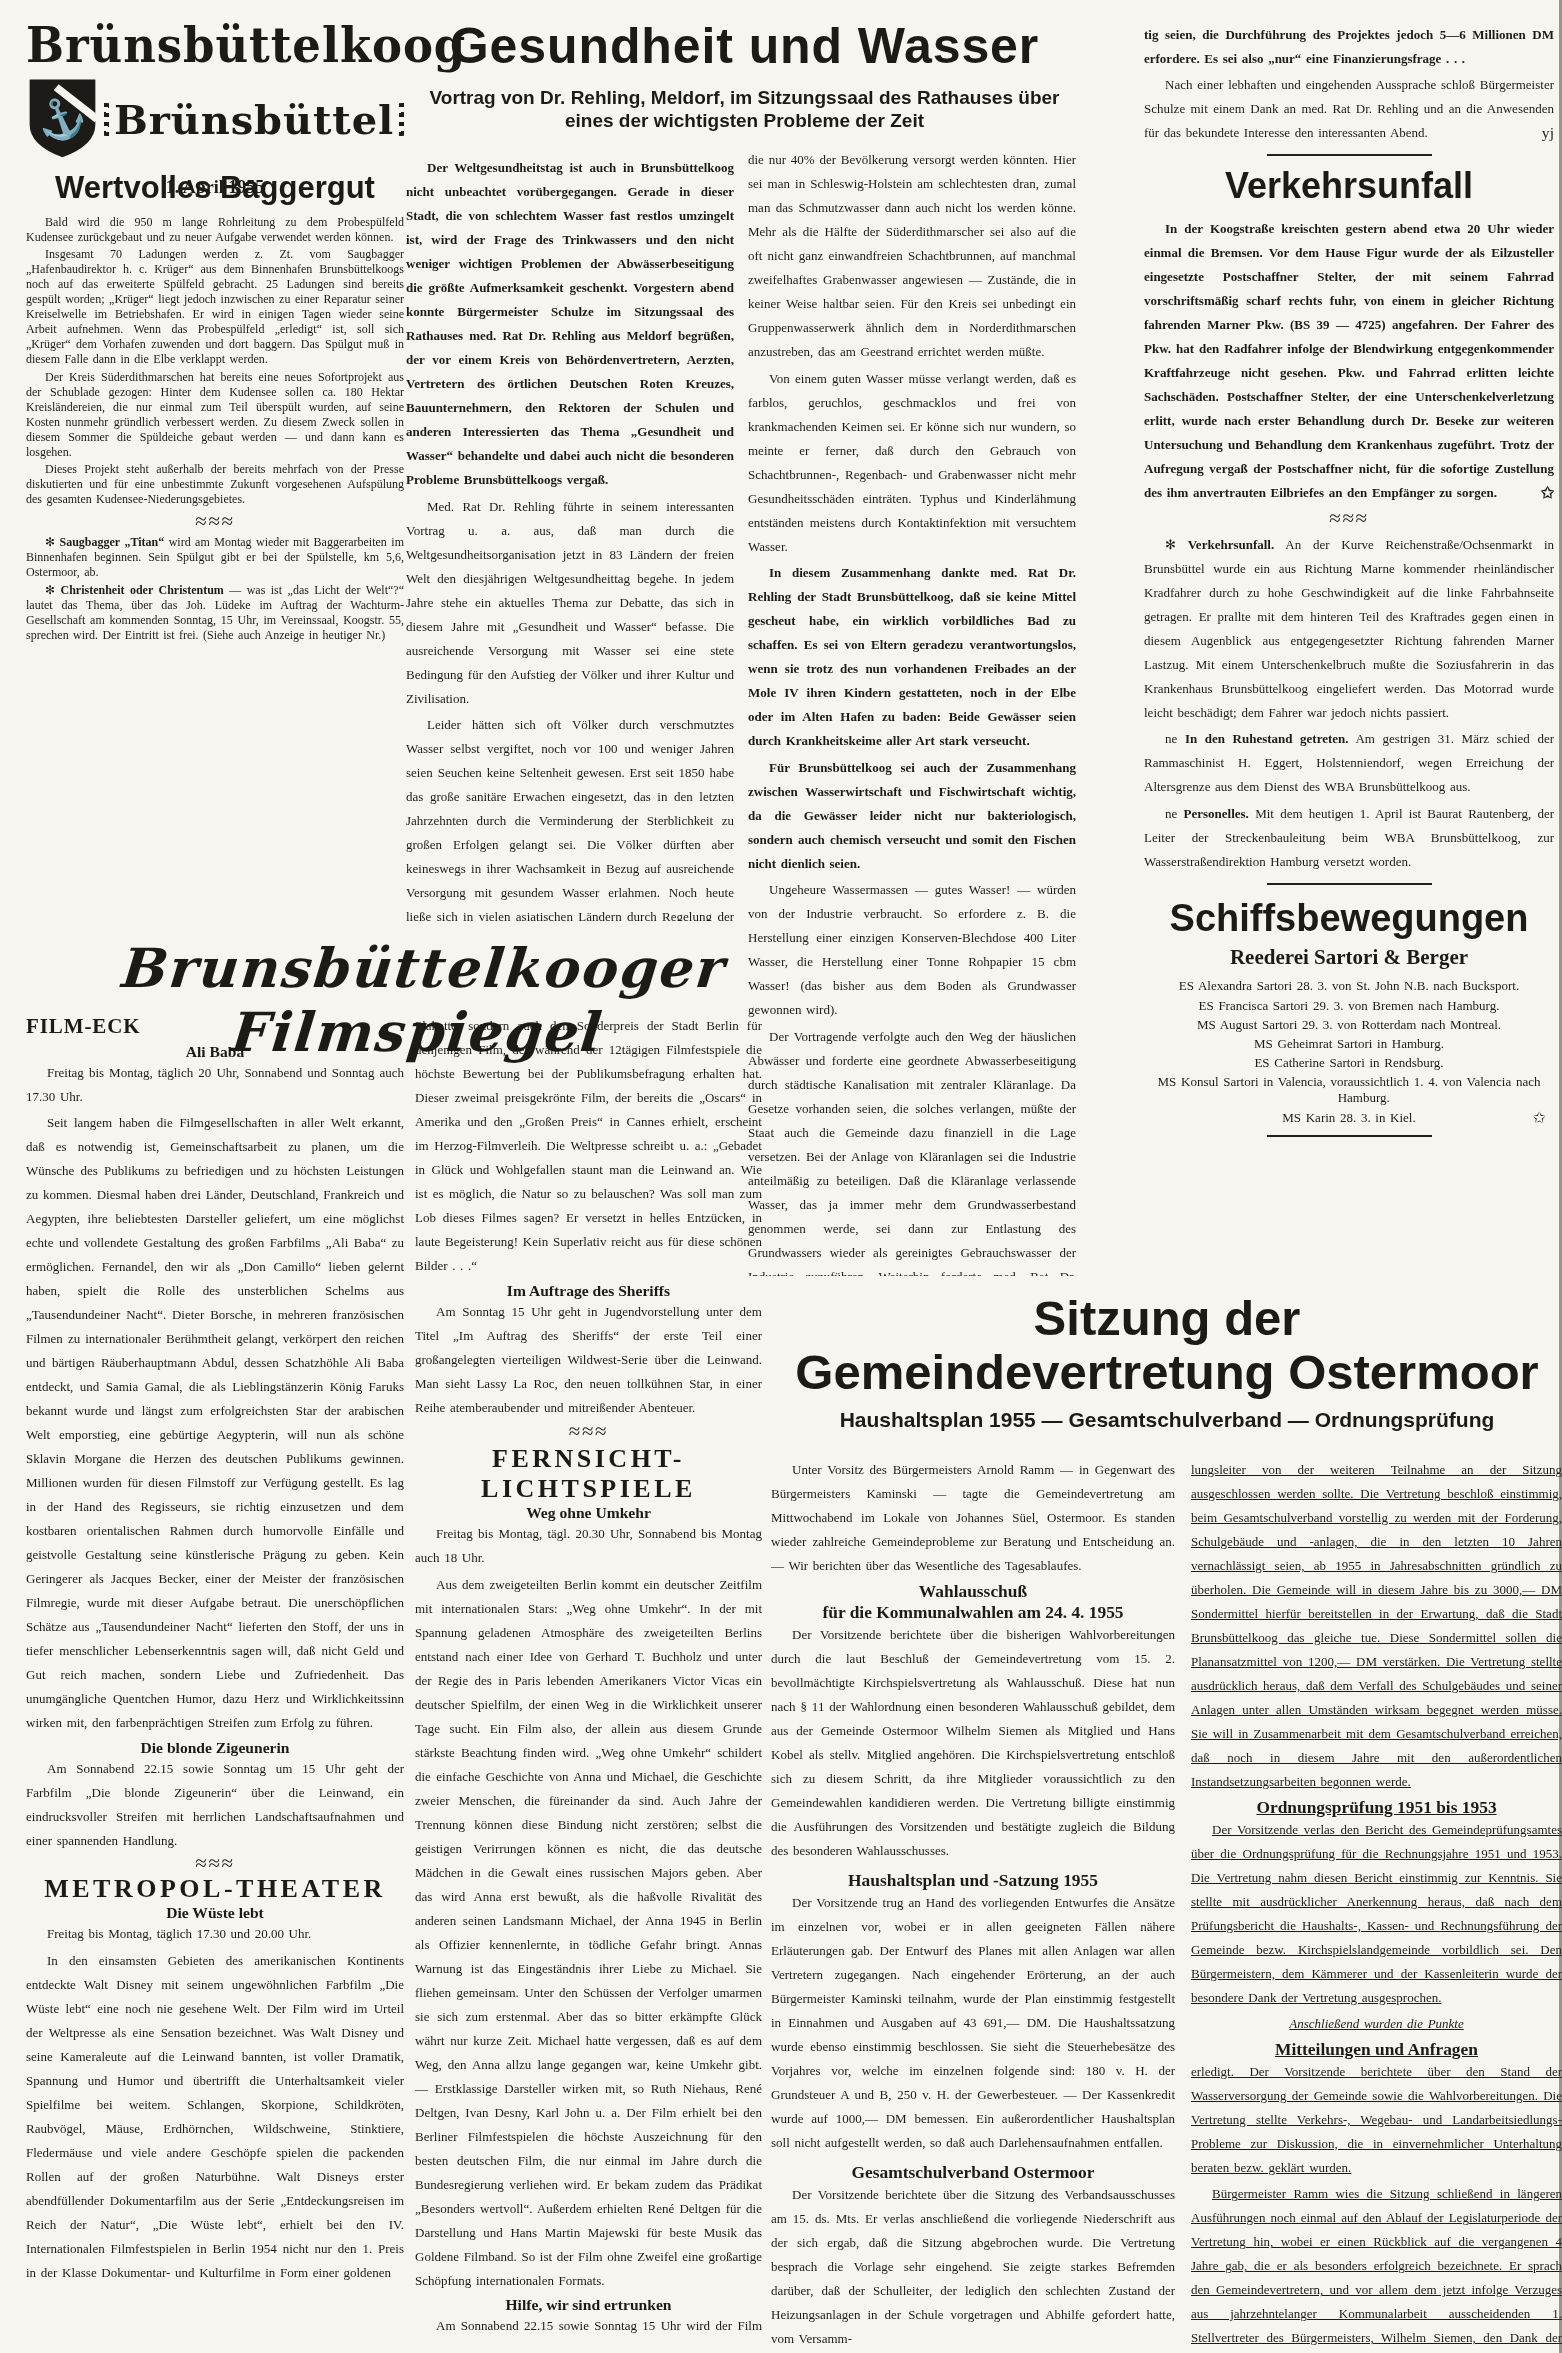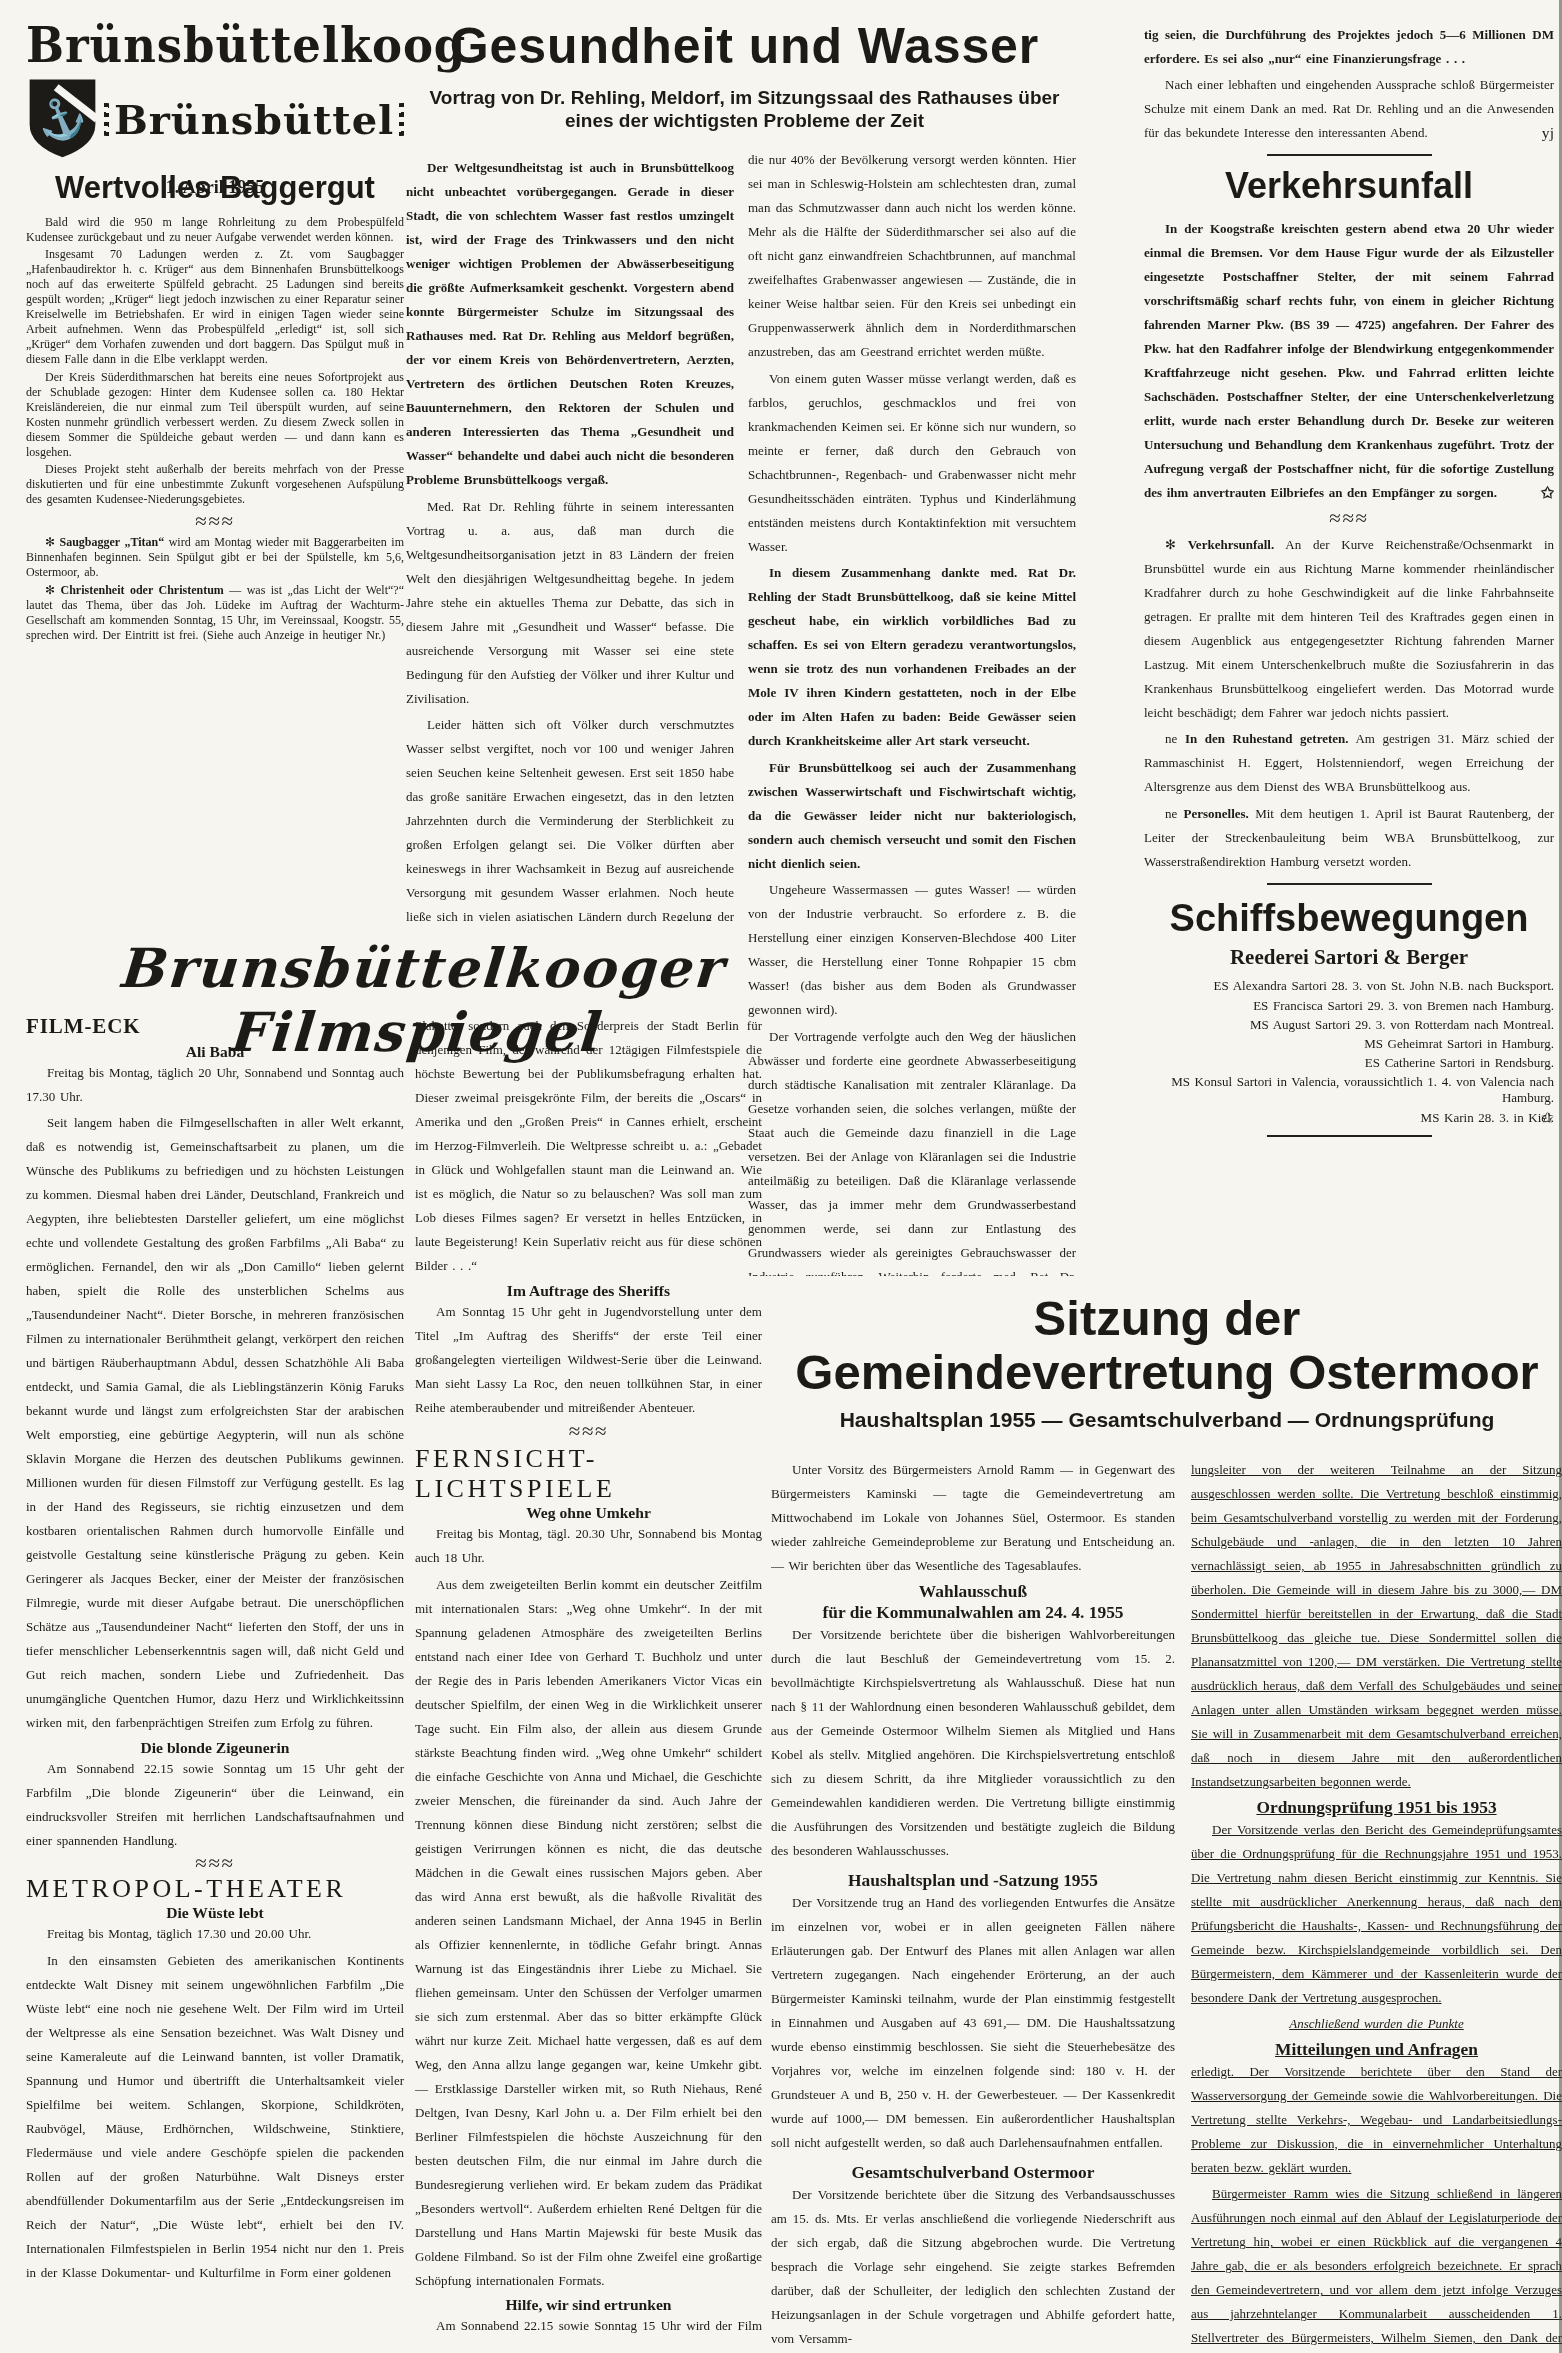--- a/index.html
+++ b/index.html
@@ -16,28 +16,28 @@
   .masthead-t1{font-family:"DejaVu Serif",serif;font-weight:bold;font-size:45px;letter-spacing:0.9px;
                text-align:center;transform:scaleY(1.08);}
   .masthead-t2{font-family:"DejaVu Serif",serif;font-weight:bold;font-size:40px;letter-spacing:0.9px;}
   .date{font-weight:bold;font-size:18px;text-align:center;font-family:"Liberation Serif",serif;}
   .h-art{font-family:"Liberation Sans",sans-serif;font-weight:bold;text-align:center;}
   .h-main{font-size:50px;letter-spacing:0.9px;}
   .h-sub{font-size:19px;line-height:23.4px;}
   .h-mid{font-size:36px;}
   .h-sec{font-size:17.4px;}
   .h-serifbold{font-family:"Liberation Serif",serif;font-weight:bold;text-align:center;}
-  .theater{font-family:"Liberation Serif",serif;font-weight:normal;font-size:26px;letter-spacing:3.5px;}
+  .theater{font-family:"Liberation Serif",serif;font-weight:bold;font-size:26px;letter-spacing:3.5px;text-align:center;}
   .filmtitle{font-weight:bold;font-size:15.6px;text-align:center;}
   .script{font-family:"DejaVu Serif",serif;font-style:italic;font-weight:bold;font-size:54px;
           text-align:center;transform:skewX(-6deg);letter-spacing:1.7px;}
   .wavy{display:block;text-align:center;font-size:21px;line-height:17.4px;letter-spacing:1.7px;margin:5.2px 0;}
   .rule{width:165px;border-top:2.2px solid #24211c;margin:8.7px auto;}
   .endmark{float:right;font-size:15.6px;}
-  .ship p{font-size:13px;line-height:16.5px;text-indent:-29.5px;padding-left:29.5px;text-align:right;}
+  .ship p{font-size:13px;line-height:16.5px;text-indent:-29.5px;padding-left:29.5px;text-align:center;}
   .col{overflow:hidden;}
   .orn{width:50px;height:33px;background:repeating-linear-gradient(180deg,#1d1b18 0 4.3px,transparent 4.3px 9.5px);}
   .orn.l{transform:skewY(6deg);}
   .orn.r{transform:skewY(-6deg);}
 </style>
 </head>
 <body>
 
 <div class="page">
 

